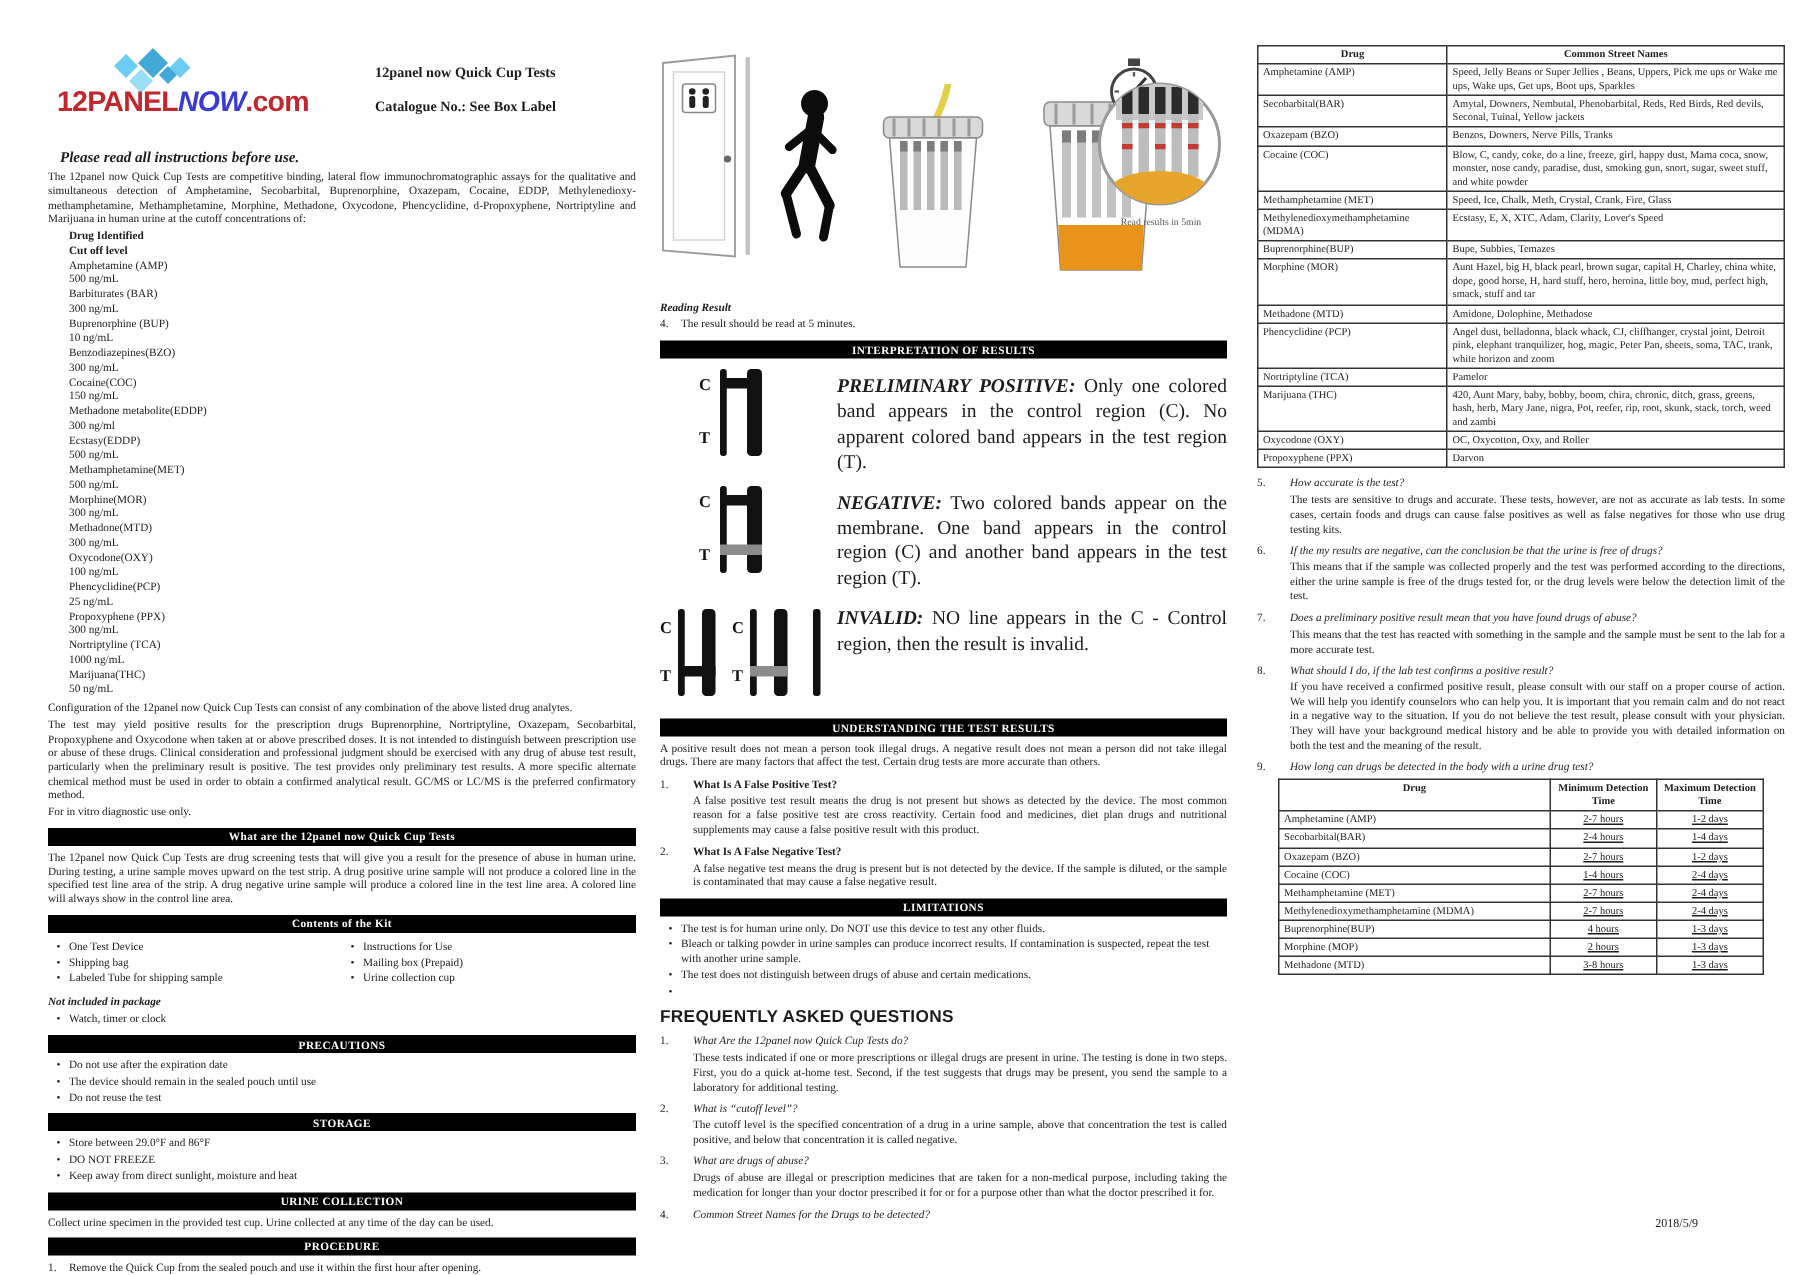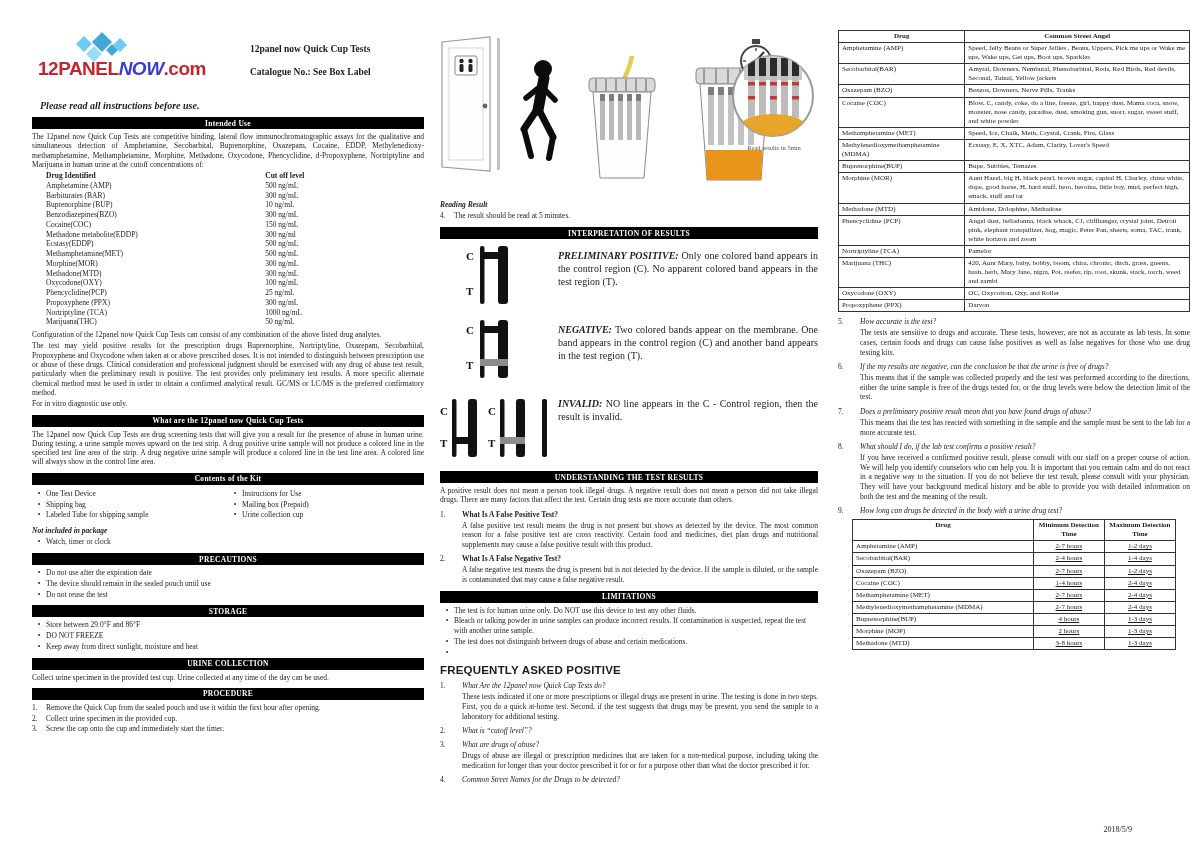--- a/index.html
+++ b/index.html
@@ -18,52 +18,52 @@
   .logo{position:relative;width:200px;height:66px;}
   .logo-text{position:absolute;left:6px;top:28px;font-family:"Liberation Sans",sans-serif;
              font-size:19px;font-weight:bold;letter-spacing:-0.5px;}
   .logo-red{color:#c1272d;}
   .logo-blue{color:#3b3bd0;font-style:italic;}
   .titles{flex:1;padding-left:18px;padding-top:14px;}
   .titles div{font-size:9.5px;font-weight:bold;margin-bottom:13px;}
   .readnote{font-size:10px;font-weight:bold;font-style:italic;margin:4px 0 2px 8px;}
   
   .drugtab{margin:1px 0 3px 14px;}
-  .drow{display:flex;font-size:7.5px;line-height:1.3;}
+  .drow{display:flex;font-size:7.5px;line-height:1.3;flex-direction:column;}
   .drow .dn{width:58%;}
   .drow .dc{width:42%;}
   .dhead span{font-weight:bold;}
   
   .bul{display:flex;font-size:7.5px;line-height:1.3;margin:1px 0;}
   .bul .dot{width:14px;text-align:center;flex:none;}
   .twocol{display:flex;}
   .twocol>div{width:50%;}
   .numli{display:flex;font-size:7.5px;line-height:1.3;margin:1px 0;}
   .numli .n{width:14px;flex:none;}
   
   .diagrow{position:relative;height:168px;}
   .cap{font-size:6.5px;color:#555;text-align:center;}
   .interp-row{display:flex;margin:4px 0;}
   .interp-pic{width:118px;flex:none;}
-  .interp-txt{flex:1;font-size:10px;line-height:1.3;text-align:justify;padding-top:6px;}
+  .interp-txt{flex:1;font-size:13px;line-height:1.3;text-align:justify;padding-top:6px;}
   .qa{display:flex;font-size:7.5px;margin:5px 0 2px 0;}
   .qa .qn{width:22px;flex:none;}
   .qa .q{font-style:italic;}
   .ans{font-size:7.5px;line-height:1.28;margin:2px 0 4px 22px;text-align:justify;}
   .faq-title{font-family:"Liberation Sans",sans-serif;font-weight:800;font-size:11.5px;
              margin:7px 0 3px 0;letter-spacing:.2px;}
   
   table{border-collapse:collapse;width:100%;border-radius:29px;}
   .street td,.street th,.det td,.det th{border:1px solid #333;font-size:7px;line-height:1.3;
         padding:1px 3px;vertical-align:top;}
   .street th,.det th{font-weight:bold;text-align:center;}
   .street td:first-child{width:36%;}
   .det{width:92%;margin:4px auto 0 auto;}
   .det td:nth-child(2),.det td:nth-child(3){text-align:center;width:22%;text-decoration:underline;}
-  .date{position:absolute;right:68px;bottom:16px;font-size:8px;}
+  .date{position:absolute;right:68px;bottom:30px;font-size:8px;}
   .mini-lbl{font-size:7px;font-weight:bold;text-align:center;margin-top:1px;}
 </style>
 </head>
 <body>
 
 <div class="page">
 
   <div class="col col-left">
     <div class="hdr">
       <div class="logo">
@@ -80,21 +80,20 @@
           <span class="logo-red">12PANEL</span><span class="logo-blue">NOW</span><span class="logo-red">.com</span>
         </div>
       </div>
       <div class="titles">
         <div>12panel now Quick Cup Tests</div>
         <div>Catalogue No.: See Box Label</div>
       </div>
     </div>
     <div class="readnote">Please read all instructions before use.</div>
 
-    <div class="bar">Intended Use</div>
     <div class="p">The 12panel now Quick Cup Tests are competitive binding, lateral flow immunochromatographic assays for the qualitative and simultaneous detection of Amphetamine, Secobarbital, Buprenorphine, Oxazepam, Cocaine, EDDP, Methylenedioxy-methamphetamine, Methamphetamine, Morphine, Methadone, Oxycodone, Phencyclidine, d-Propoxyphene, Nortriptyline and Marijuana in human urine at the cutoff concentrations of:</div>
 
     <div class="drugtab">
       <div class="drow dhead">
         <span class="dn">Drug Identified</span>
         <span class="dc">Cut off level</span>
       </div>
       <div class="drow">
           <span class="dn">Amphetamine (AMP)</span>
           <span class="dc">500 ng/mL</span>
@@ -478,48 +477,49 @@
       </div>
     <div class="bul">
         <span class="dot">•</span>
         <span>The test does not distinguish between drugs of abuse and certain medications.</span>
       </div>
     <div class="bul">
         <span class="dot">•</span>
         <span></span>
       </div>
 
-    <div class="faq-title">FREQUENTLY ASKED POSITIVE</div>
+    <div class="faq-title">FREQUENTLY ASKED QUESTIONS</div>
 
     <div class="qa">
         <span class="qn">1.</span>
         <span class="q">What Are the 12panel now Quick Cup Tests do?</span>
       </div>
     <div class="ans">These tests indicated if one or more prescriptions or illegal drugs are present in urine. The testing is done in two steps. First, you do a quick at-home test. Second, if the test suggests that drugs may be present, you send the sample to a laboratory for additional testing.</div>
     <div class="qa">
         <span class="qn">2.</span>
         <span class="q">What is “cutoff level”?</span>
       </div>
+    <div class="ans">The cutoff level is the specified concentration of a drug in a urine sample, above that concentration the test is called positive, and below that concentration it is called negative.</div>
     <div class="qa">
         <span class="qn">3.</span>
         <span class="q">What are drugs of abuse?</span>
       </div>
     <div class="ans">Drugs of abuse are illegal or prescription medicines that are taken for a non-medical purpose, including taking the medication for longer than your doctor prescribed it for or for a purpose other than what the doctor prescribed it for.</div>
     <div class="qa">
         <span class="qn">4.</span>
         <span class="q">Common Street Names for the Drugs to be detected?</span>
       </div>
   </div>
 
   <div class="col col-right">
     <table class="street">
       <tbody>
           <tr>
         <th>Drug</th>
-        <th>Common Street Angel</th>
+        <th>Common Street Names</th>
       </tr>
       <tr>
             <td>Amphetamine (AMP)</td>
             <td>Speed, Jelly Beans or Super Jellies , Beans, Uppers, Pick me ups or Wake me ups, Wake ups, Get ups, Boot ups, Sparkles</td>
           </tr>
       <tr>
             <td>Secobarbital(BAR)</td>
             <td>Amytal, Downers, Nembutal, Phenobarbital, Reds, Red Birds, Red devils, Seconal, Tuinal, Yellow jackets</td>
           </tr>
       <tr>

